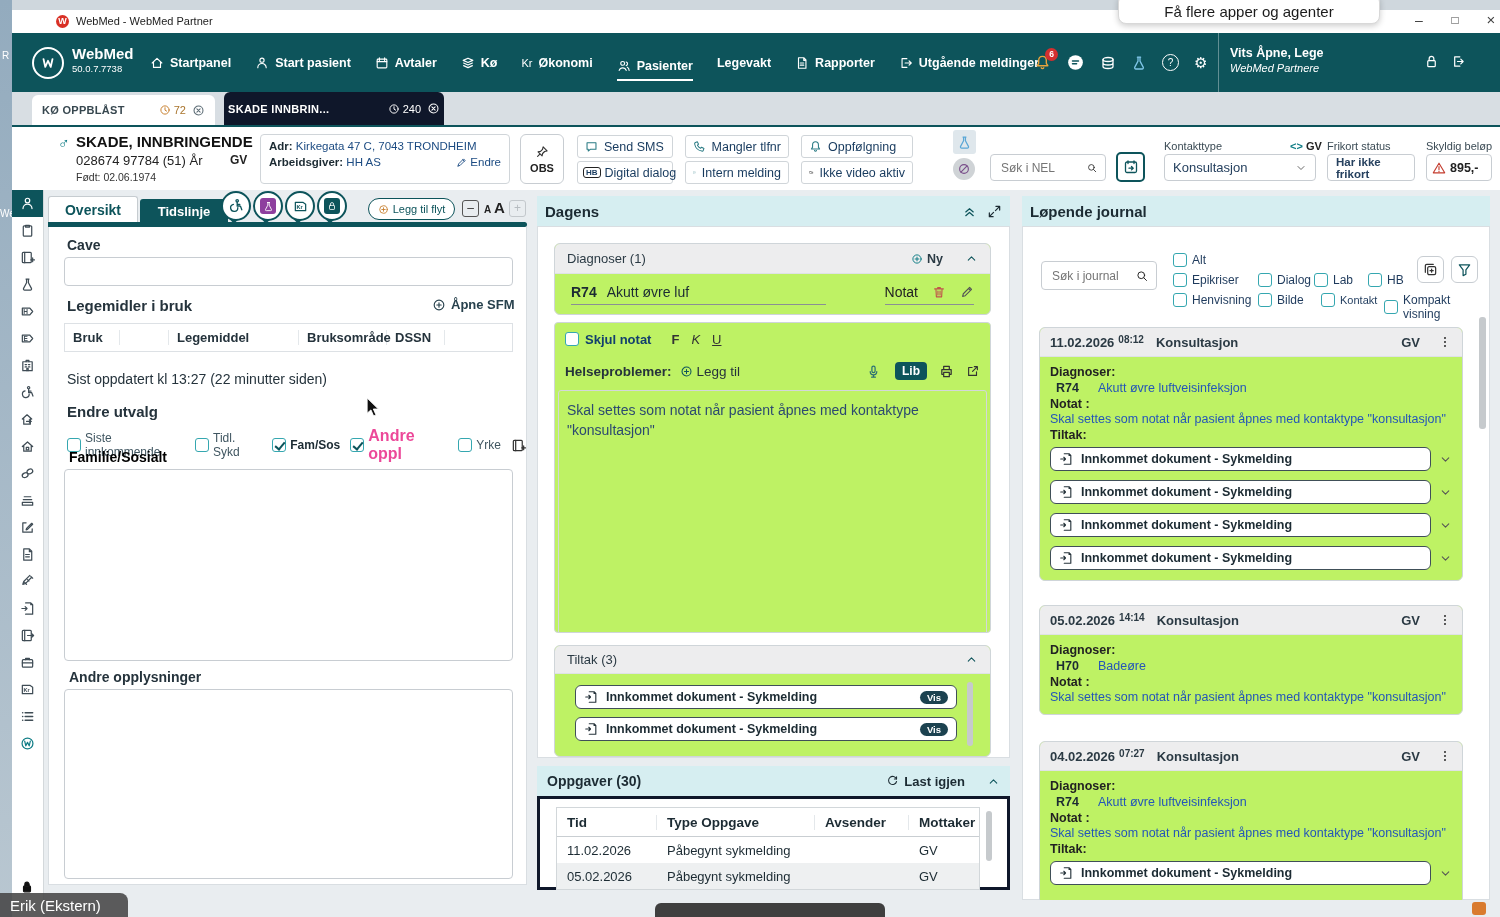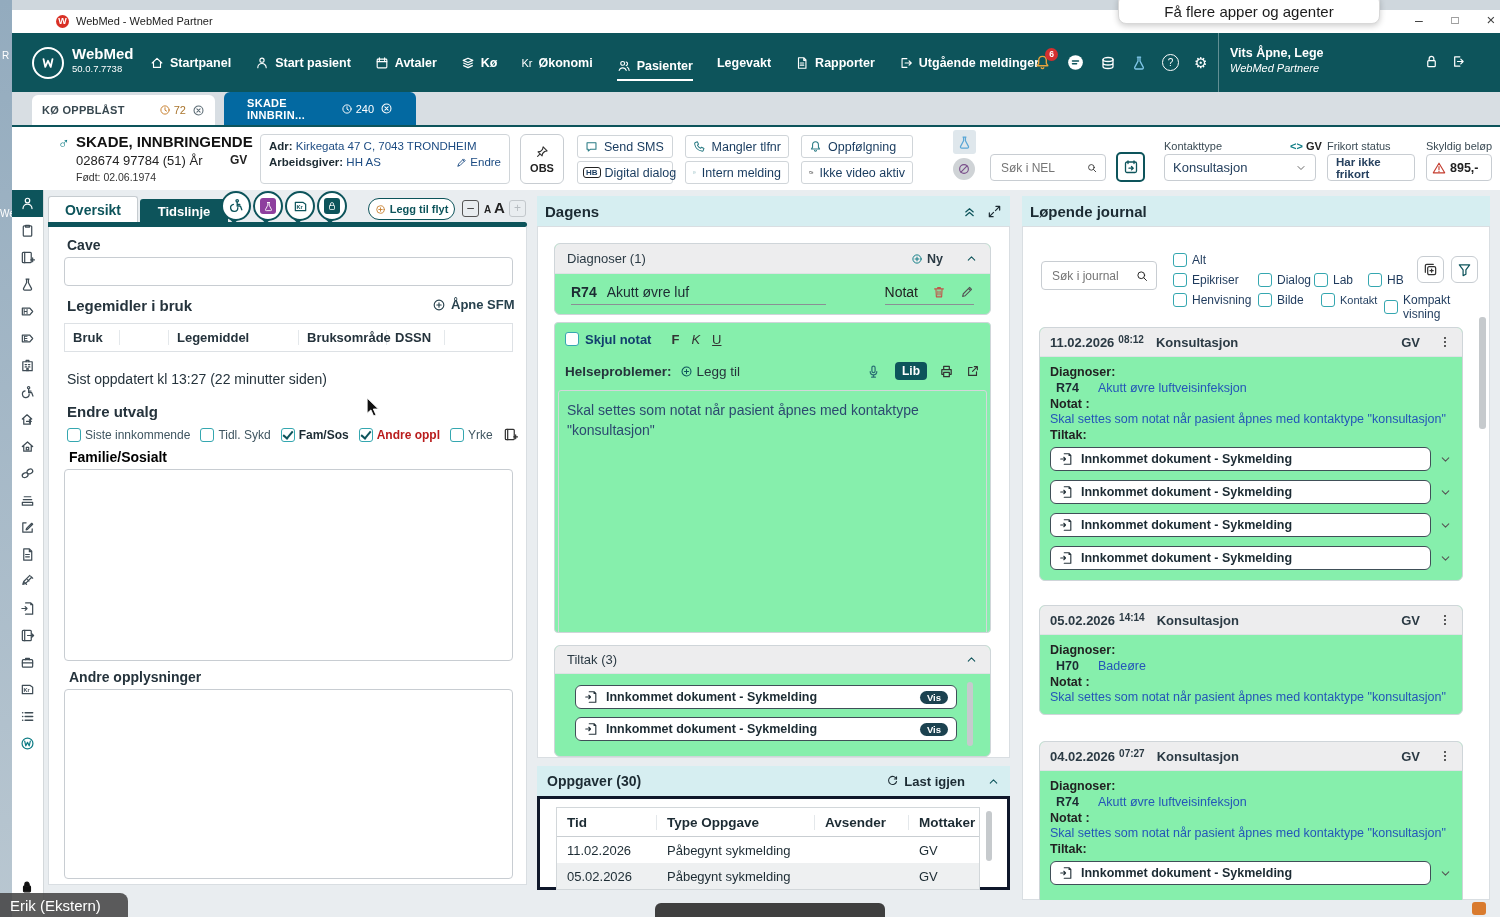--- a/index.html
+++ b/index.html
@@ -2,21 +2,21 @@
 <html><head>
 <meta charset="utf-8">
 <style>
   html,body{margin:0;padding:0}
   body{width:1500px;height:917px;overflow:hidden;position:relative;background:#dfe5ea;
        font-family:"Liberation Sans",sans-serif;color:#1c2b33}
   .abs{position:absolute}
   .row{display:flex;align-items:center}
   .ic{fill:none;stroke:currentColor;stroke-width:1.3;stroke-linecap:round;stroke-linejoin:round;display:block}
   .tfill{fill:currentColor;stroke:none;font-family:"Liberation Sans",sans-serif}
-  .card{border:1px solid #cfd5d9;border-radius:6px;background:#86efac;overflow:hidden;box-sizing:border-box}
+  .card{border:1px solid #cfd5d9;border-radius:6px;background:#bef264;overflow:hidden;box-sizing:border-box}
   .card-h{background:#ededee;display:flex;align-items:center;padding:0 12px;height:29px;
           font-size:13px;color:#2b3a44;border-bottom:1px solid #dfe2e5}
   .cyanbar{background:#d6eef1;display:flex;align-items:center;height:30px;box-sizing:border-box}
   .chk{width:14px;height:14px;border:1.6px solid #35a7b0;border-radius:3px;background:#fff;
        display:inline-block;flex:0 0 auto;box-sizing:border-box;position:relative}
   .chk.on::after{content:"";position:absolute;left:3.5px;top:0.5px;width:4px;height:8px;
        border:solid #0d545b;border-width:0 2px 2px 0;transform:rotate(40deg)}
   .navitem{display:flex;align-items:center;gap:6px;color:#fff;font-size:12.5px;font-weight:bold;white-space:nowrap}
   .pbtn{border:1px solid #d0d5d9;border-radius:3px;background:#fff;display:flex;align-items:center;gap:6px;
         padding:0 7px;height:23px;font-size:12.5px;color:#173a5e;box-sizing:border-box;white-space:nowrap}
@@ -380,21 +380,21 @@
           <use href="#i-clock"></use>
         </svg>
       </span>
     <span style="font-size:11px;color:#a9742c;margin:0 6px 0 3px">72</span>
     <span style="color:#5a6a73">
         <svg class="ic" width="13" height="13">
           <use href="#i-xcirc"></use>
         </svg>
       </span>
   </div>
-  <div class="abs row" style="left:212px;top:0;width:192px;height:33px;background:#0369a1;border-radius:6px 6px 0 0;padding:0 23px;box-sizing:border-box">
+  <div class="abs row" style="left:212px;top:0;width:220px;height:33px;background:#0f172a;border-radius:6px 6px 0 0;padding:0 4px;box-sizing:border-box">
     <span style="font-size:11px;font-weight:bold;color:#fff;letter-spacing:.3px;flex:1">SKADE INNBRIN...</span>
     <span style="color:#fff">
         <svg class="ic" width="12" height="12">
           <use href="#i-clock"></use>
         </svg>
       </span>
     <span style="font-size:11px;color:#fff;margin:0 6px 0 3px">240</span>
     <span style="color:#fff">
         <svg class="ic" width="13" height="13">
           <use href="#i-xcirc"></use>
@@ -661,21 +661,21 @@
         <svg class="ic" width="10" height="10">
           <use href="#i-lock"></use>
         </svg>
       </span>
     </div>
 
   <div class="abs row" style="left:320px;top:2px;width:87px;height:22px;border:1.5px solid #0d545b;border-radius:11px;box-sizing:border-box;justify-content:center;gap:4px;background:#fff">
     <svg class="ic" width="11" height="11" style="color:#c77f2e">
         <use href="#i-cplus"></use>
       </svg>
-    <span style="font-size:11px;font-weight:bold;color:#0d545b">Legg til flyt</span>
+    <span style="font-size:11px;font-weight:normal;color:#0d545b">Legg til flyt</span>
   </div>
   <div class="abs" style="left:414px;top:4px;width:17px;height:17px;border:1.5px solid #555;border-radius:3px;box-sizing:border-box;text-align:center;line-height:14px;font-size:12px;color:#333">–</div>
   <span class="abs" style="left:436px;top:8px;font-size:10px;font-weight:bold;color:#222">A</span>
   <span class="abs" style="left:446px;top:3px;font-size:15px;font-weight:bold;color:#222">A</span>
   <div class="abs" style="left:461px;top:4px;width:17px;height:17px;border:1.5px solid #c3c8cc;border-radius:3px;box-sizing:border-box;text-align:center;line-height:14px;font-size:12px;color:#b6bcc1">+</div>
 
   <div class="abs" style="left:0;top:26px;width:479px;height:5px;background:#0d545b;border-radius:0 3px 3px 0"></div>
 
   <div class="abs" style="left:0;top:31px;width:479px;height:658px;background:#fff;border:1px solid #d9dee2;border-top:none;box-sizing:border-box">
     <span class="abs" style="left:18px;top:10px;font-size:14px;font-weight:bold;color:#25333c">Cave</span>
@@ -708,21 +708,21 @@
       <label class="row" style="gap:4px">
           <span class="chk"></span>
           <span style="font-size:12px;color:#3f5560">Tidl. Sykd</span>
         </label>
       <label class="row" style="gap:4px">
           <span class="chk on"></span>
           <span style="font-size:12px;font-weight:bold;color:#1c2b33">Fam/Sos</span>
         </label>
       <label class="row" style="gap:4px">
           <span class="chk on"></span>
-          <span style="font-size:12px;font-weight:bold;color:#b91c1c">Andre oppl</span>
+          <span style="font-size:16px;font-weight:bold;color:#ec4899">Andre oppl</span>
         </label>
       <label class="row" style="gap:4px">
           <span class="chk"></span>
           <span style="font-size:12px;color:#3f5560">Yrke</span>
         </label>
       <span style="color:#333">
           <svg class="ic" width="15" height="15">
             <use href="#i-jplus"></use>
           </svg>
         </span>

